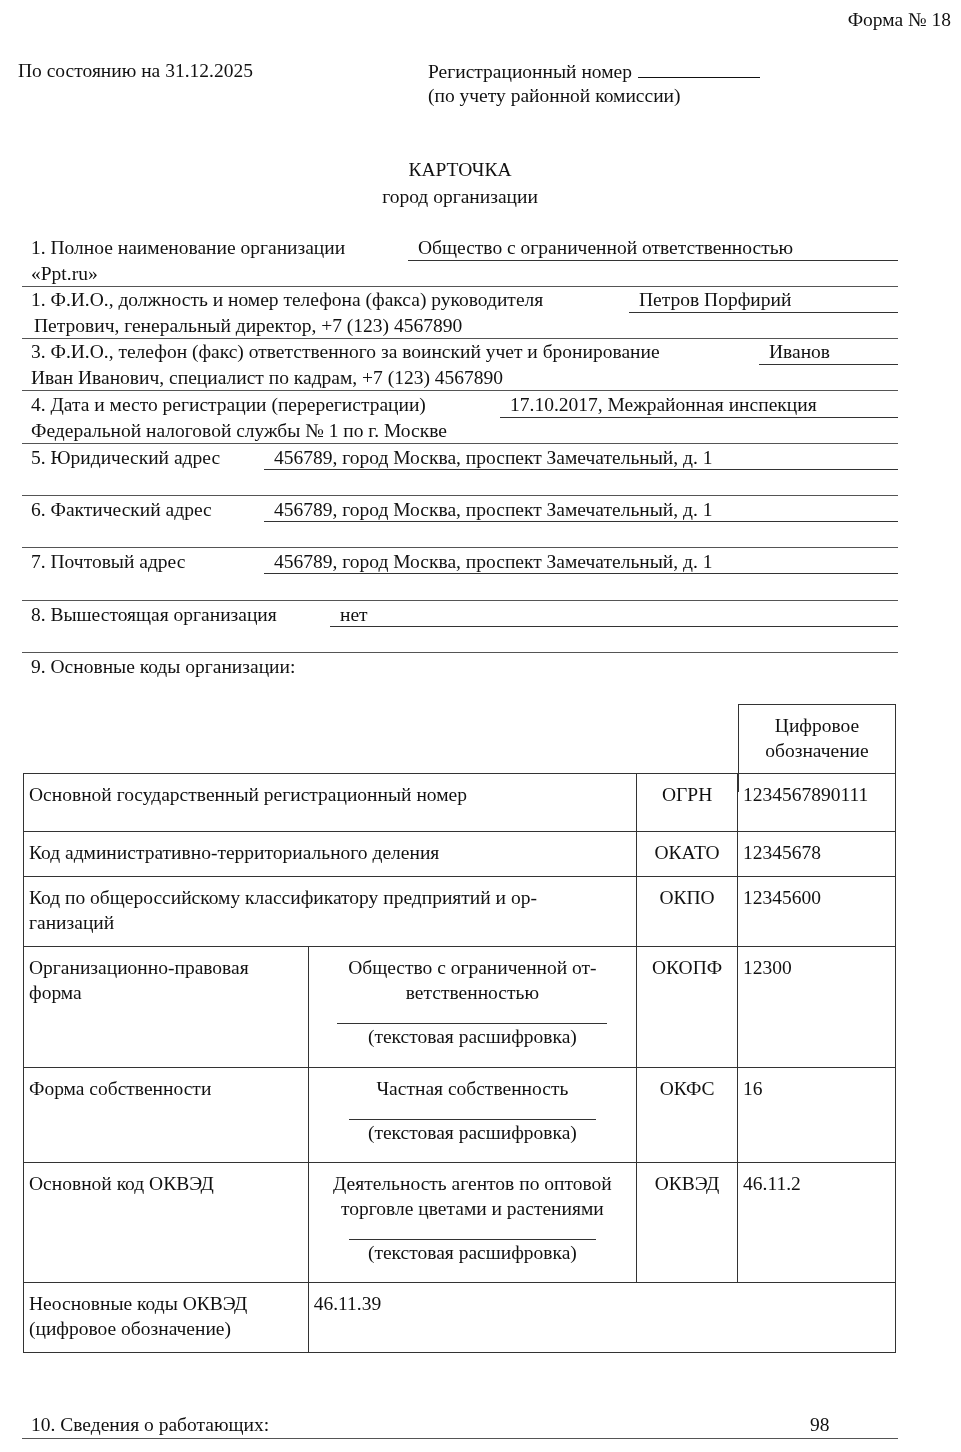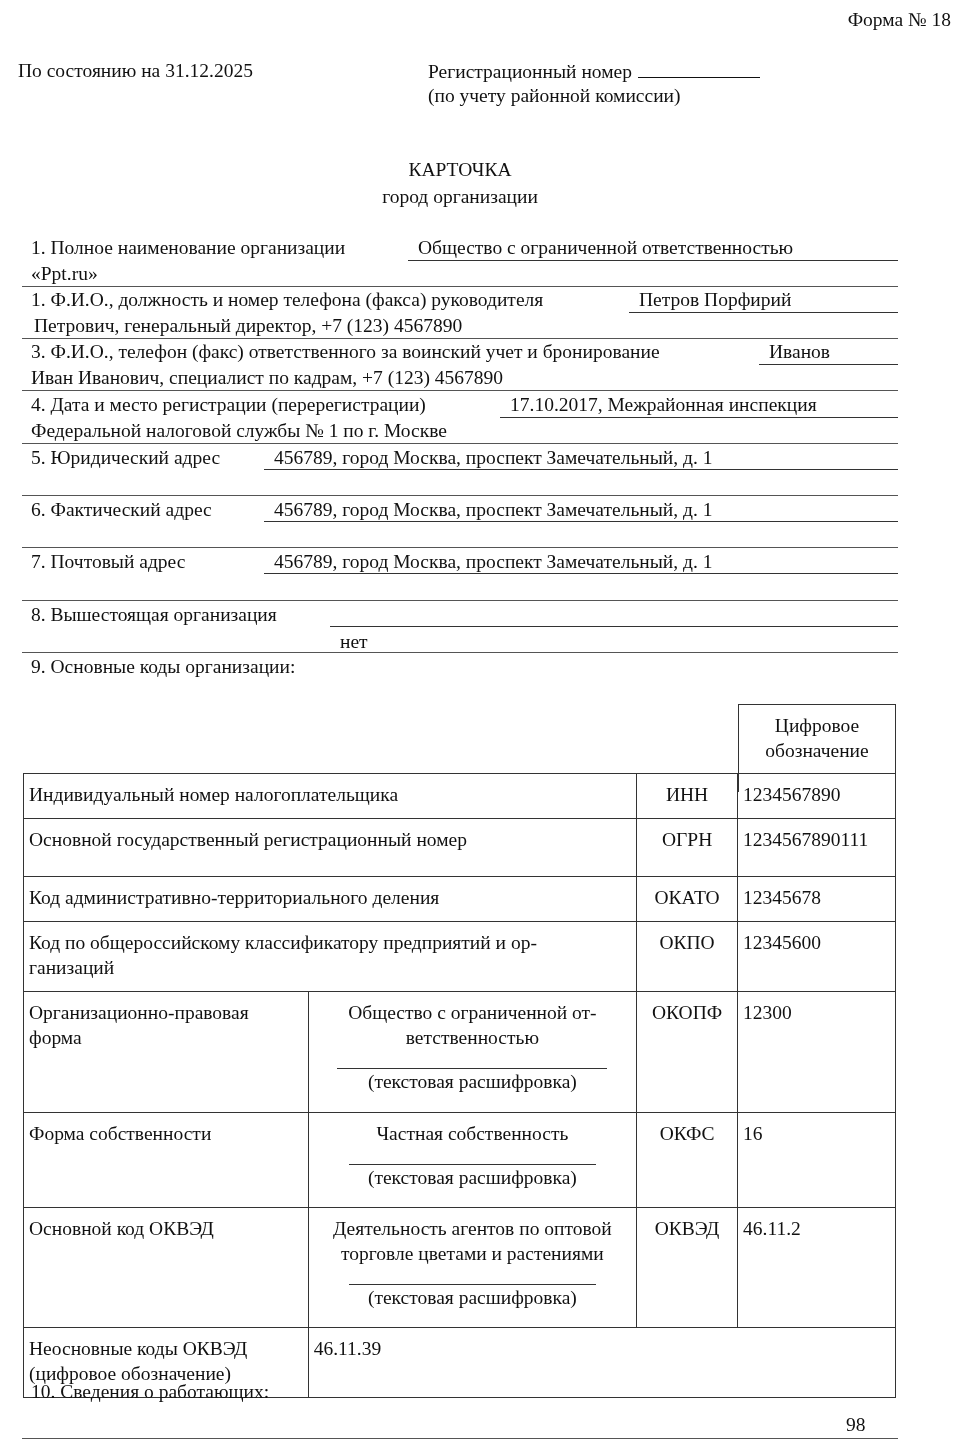--- a/index.html
+++ b/index.html
@@ -75,40 +75,35 @@
 <div class="abs" style="left:274px; top:498px;">456789, город Москва, проспект Замечательный, д. 1</div>
 <div class="uline" style="left:264px; width:634px; top:521px;"></div>
 <div class="hr" style="top:547px;"></div>
 
 <div class="abs" style="left:31px; top:550px;">7. Почтовый адрес</div>
 <div class="abs" style="left:274px; top:550px;">456789, город Москва, проспект Замечательный, д. 1</div>
 <div class="uline" style="left:264px; width:634px; top:573px;"></div>
 <div class="hr" style="top:600px;"></div>
 
 <div class="abs" style="left:31px; top:603px;">8. Вышестоящая организация</div>
-<div class="abs" style="left:340px; top:603px;margin-top:27px;">нет</div>
+<div class="abs" style="left:340px; top:603px;">нет</div>
 <div class="uline" style="left:330px; width:568px; top:626px;"></div>
 <div class="hr" style="top:652px;"></div>
 
 <div class="abs" style="left:31px; top:655px;">9. Основные коды организации:</div>
 <div class="head-cell" style="white-space:normal; padding-left:14px; padding-right:14px;">Цифровое обозначение</div>
 
 <table class="codes">
   <colgroup>
     <col style="width:285px">
       <col style="width:329px">
       <col style="width:101px">
       <col style="width:158px">
   </colgroup>
   <tbody>
-      <tr style="height:45px;">
-    <td colspan="2">Индивидуальный номер налогоплательщика</td>
-    <td class="center">ИНН</td>
-    <td>1234567890</td>
-  </tr>
   <tr style="height:58px;">
     <td colspan="2">Основной государственный регистрационный номер</td>
     <td class="center">ОГРН</td>
     <td>1234567890111</td>
   </tr>
   <tr style="height:45px;">
     <td colspan="2">Код административно-территориального деления</td>
     <td class="center">ОКАТО</td>
     <td>12345678</td>
   </tr>
@@ -147,15 +142,15 @@
     <td class="center">ОКВЭД</td>
     <td>46.11.2</td>
   </tr>
   <tr style="height:70px;">
     <td style="padding-right:30px;">Неосновные коды ОКВЭД (цифровое обозначение)</td>
     <td colspan="3">46.11.39</td>
   </tr>
 </tbody>
   </table>
 
-<div class="abs" style="left:31px; top:1380px;">10. Сведения о работающих:</div>
-<div class="abs" style="left:810px; top:1413px;margin-left:36px;">98</div>
+<div class="abs" style="left:31px; top:1413px;">10. Сведения о работающих:</div>
+<div class="abs" style="left:810px; top:1413px;">98</div>
 <div class="hr" style="top:1438px;"></div>
 
 </body></html>

